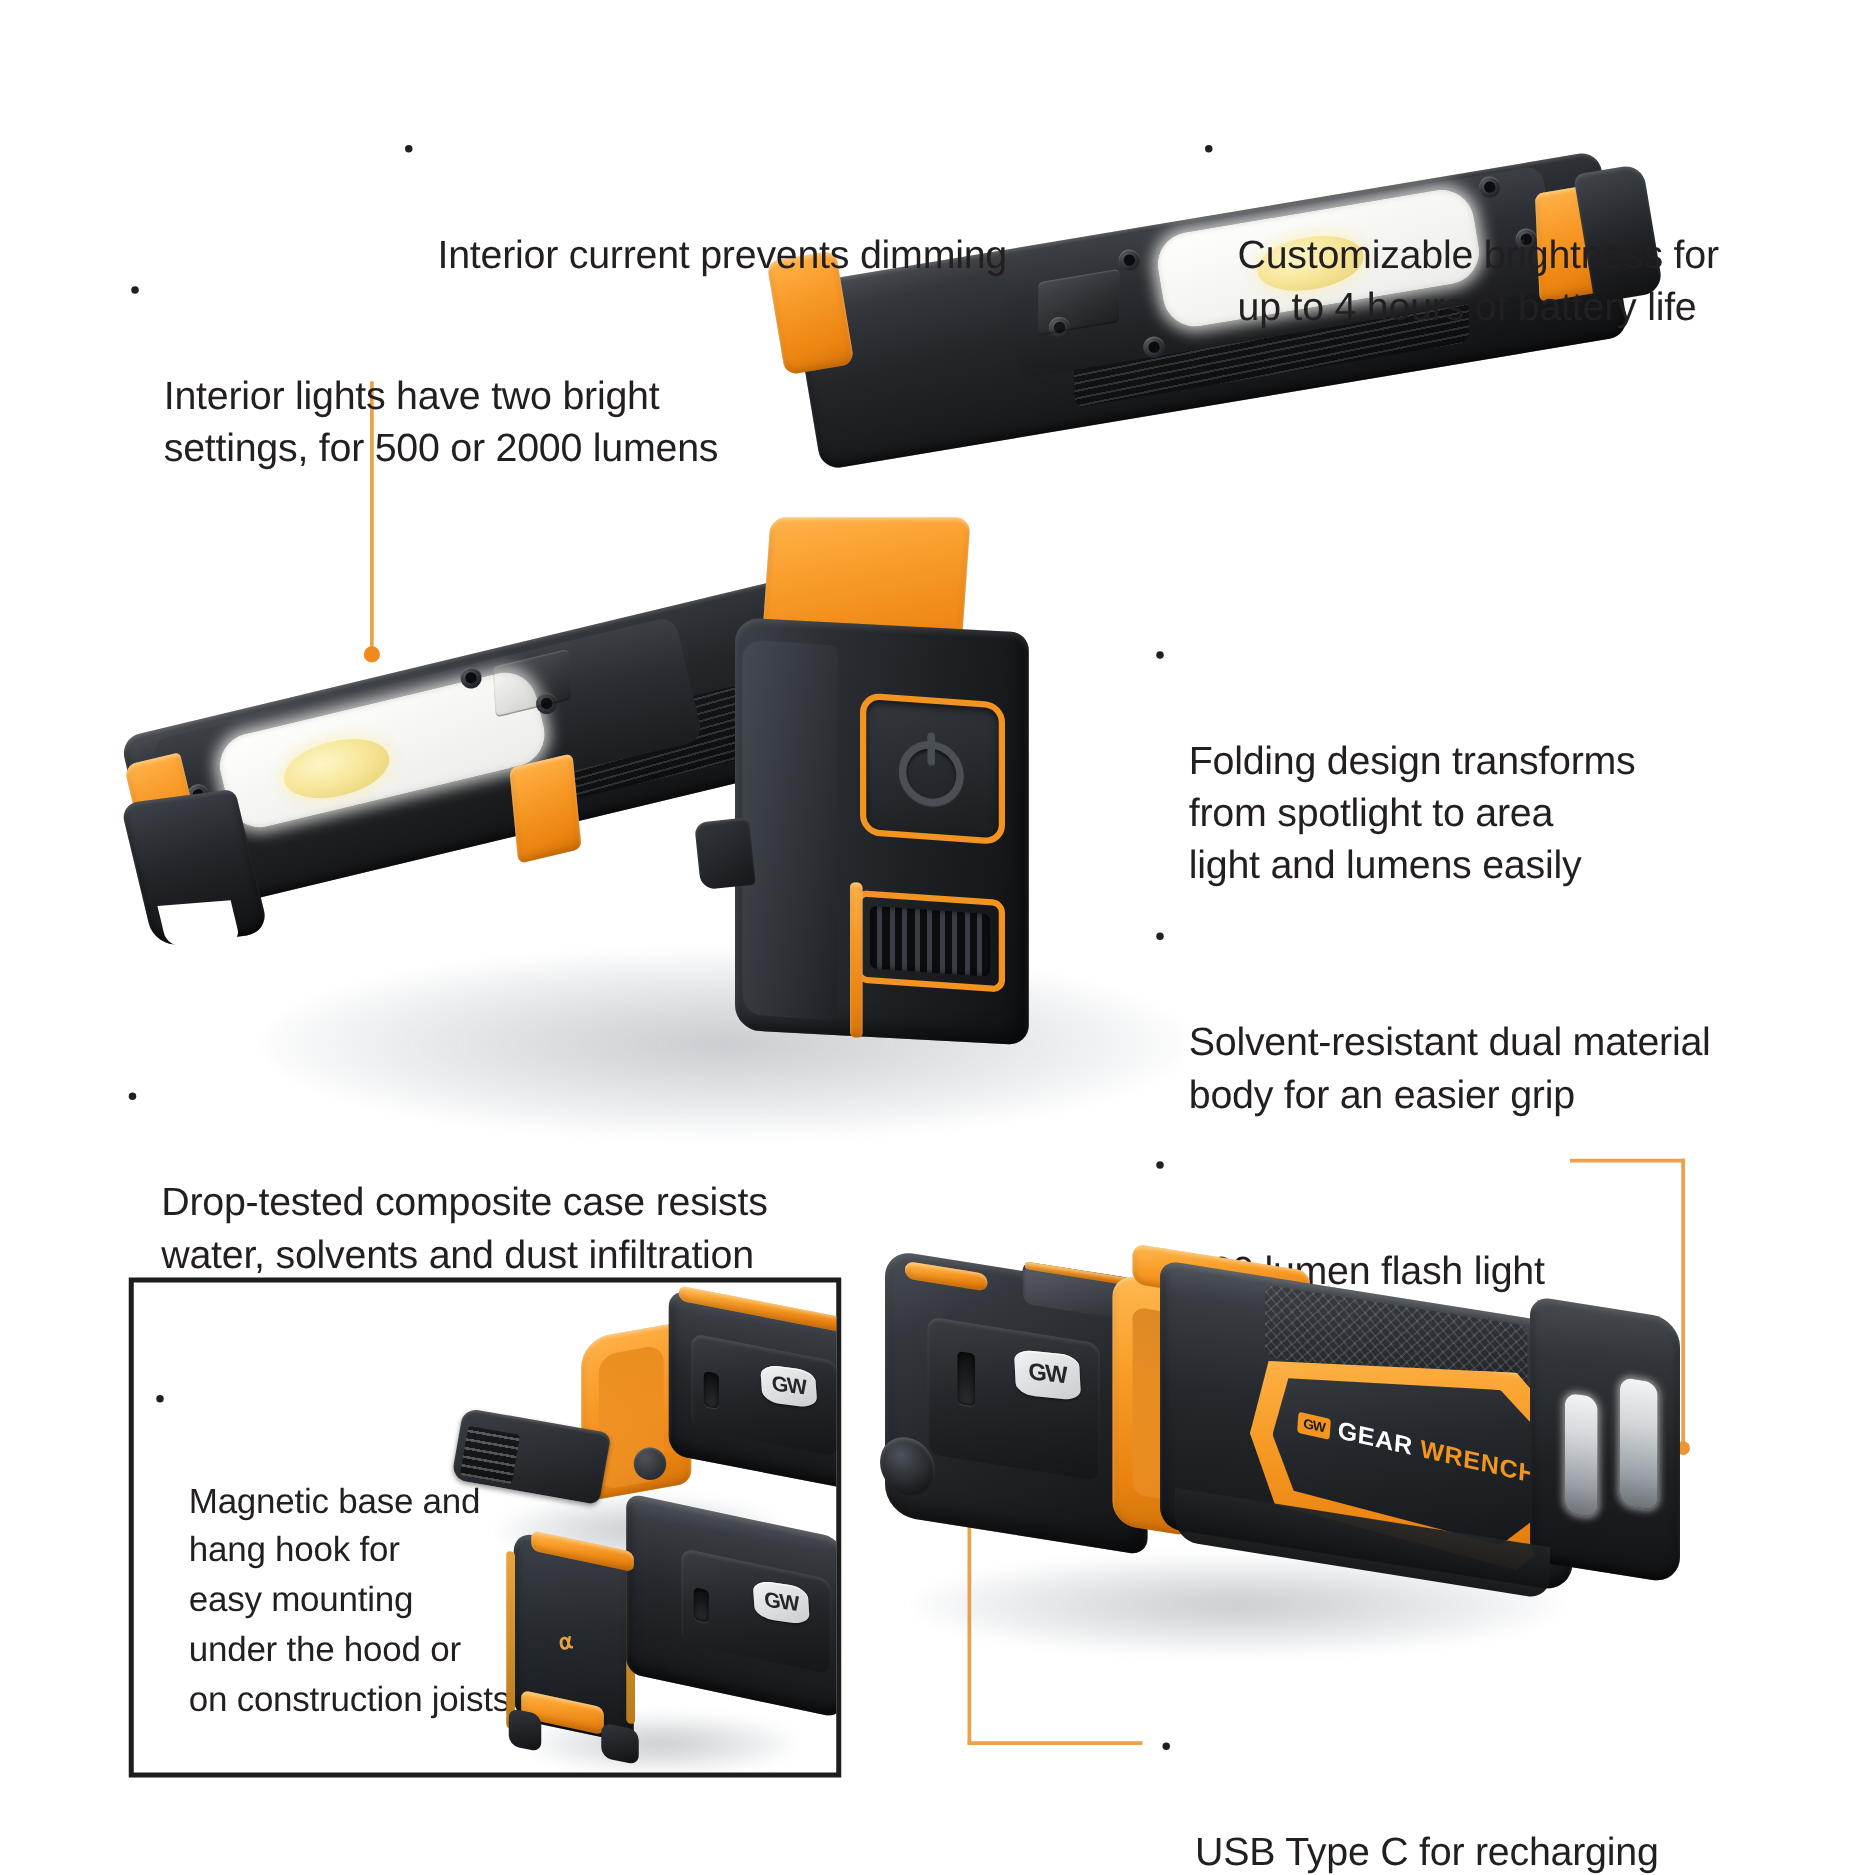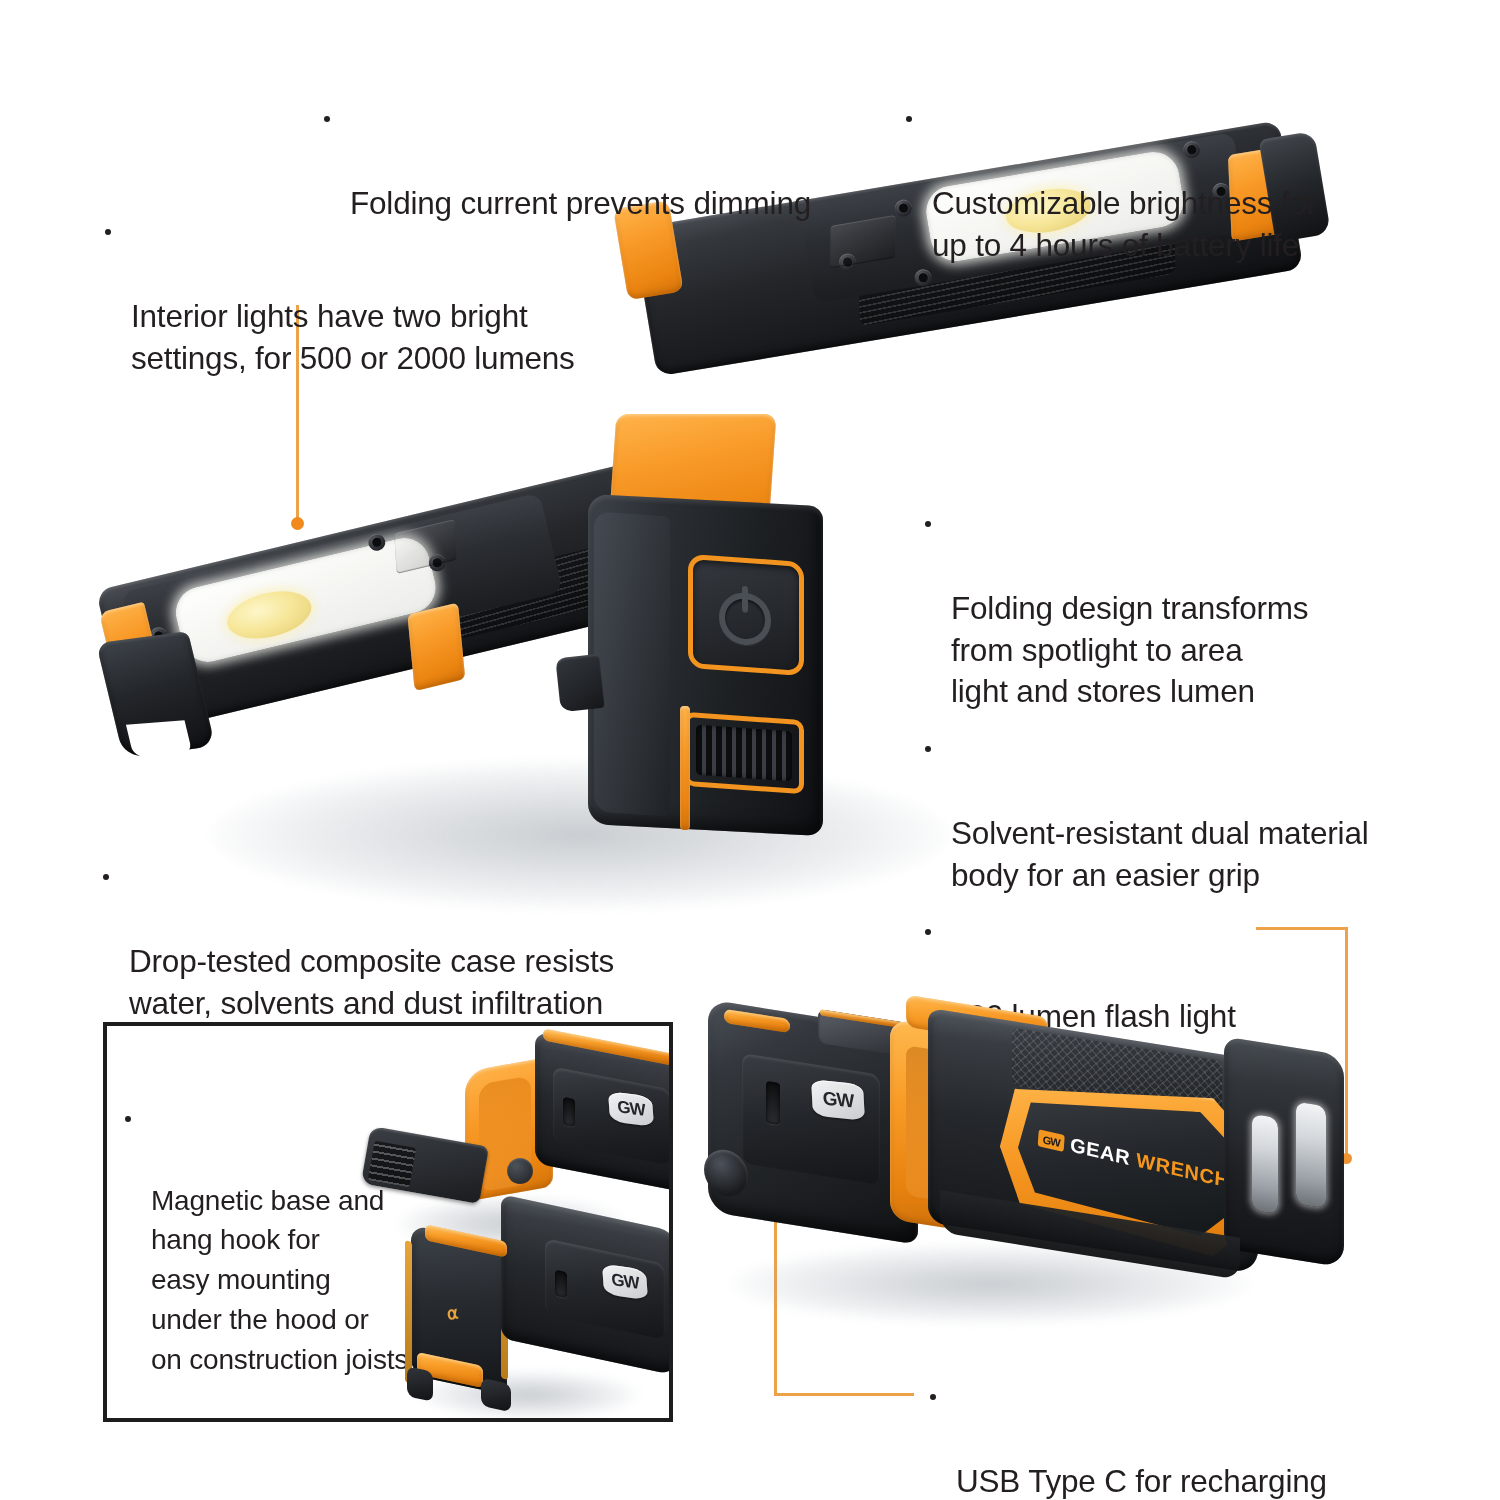--- a/index.html
+++ b/index.html
@@ -314,40 +314,40 @@
                   border-radius:10px 4px 4px 12px;transform:rotate(-6deg);
                   box-shadow:inset 0 2px 2px rgba(255,255,255,.12);"></div>
     </div>
   </div>
 
   <div class="leader v" style="left:296px;top:305px;height:218px;"></div>
   <div class="dot" style="left:291px;top:517px;"></div>
 
   <div class="callout" style="left:324px;top:100px;width:560px;">
     <span class="bullet"></span>
-    <span class="ctext">Folding current prevents dimming</span>
-  </div>
-
-  <div class="callout" style="left:906px;top:100px;width:450px;">
+    <span class="ctext">Interior current prevents dimming</span>
+  </div>
+
+  <div class="callout" style="left:964px;top:100px;width:450px;">
     <span class="bullet"></span>
     <span class="ctext">Customizable brightness for
 up to 4 hours of battery life</span>
   </div>
 
   <div class="callout" style="left:105px;top:213px;width:500px;">
     <span class="bullet"></span>
     <span class="ctext">Interior lights have two bright
 settings, for 500 or 2000 lumens</span>
   </div>
 
   <div class="callout" style="left:925px;top:505px;width:440px;">
     <span class="bullet"></span>
     <span class="ctext">Folding design transforms
 from spotlight to area
-light and stores lumen</span>
+light and lumens easily</span>
   </div>
 
   <div class="callout" style="left:925px;top:730px;width:470px;">
     <span class="bullet"></span>
     <span class="ctext">Solvent-resistant dual material
 body for an easier grip</span>
   </div>
 
   <div class="callout" style="left:103px;top:858px;width:560px;">
     <span class="bullet"></span>

